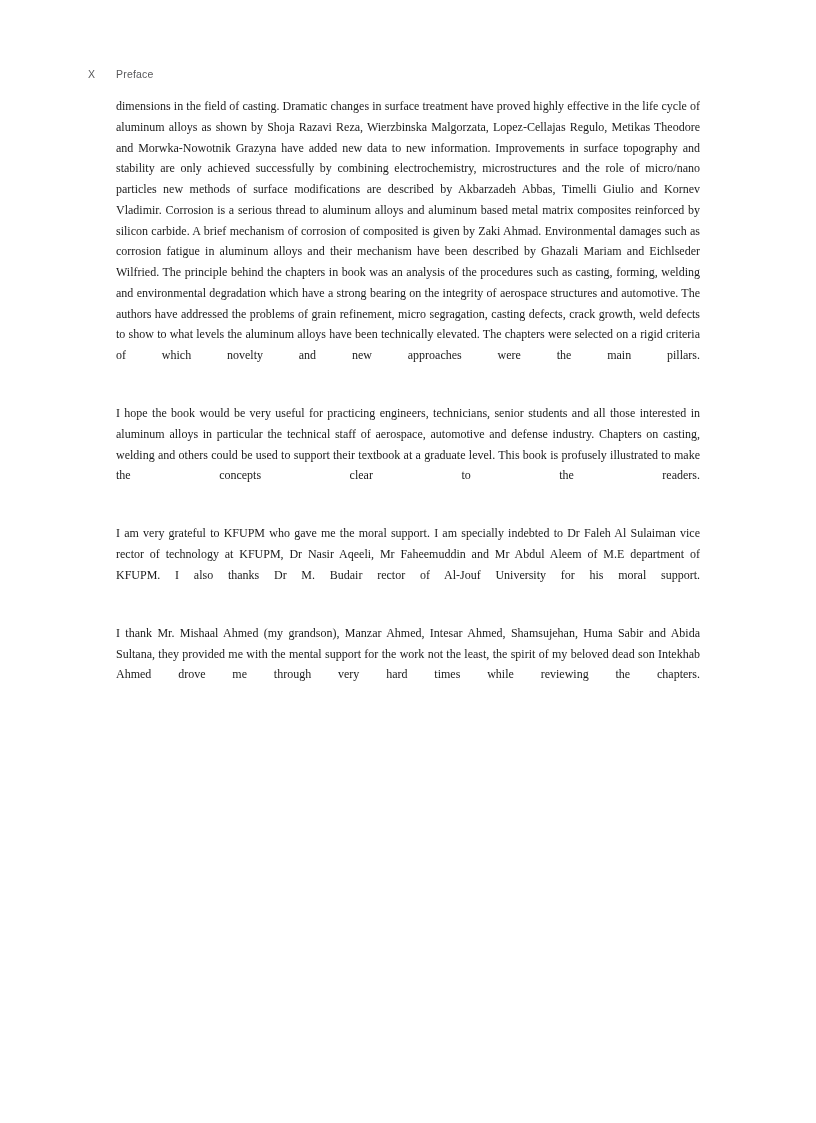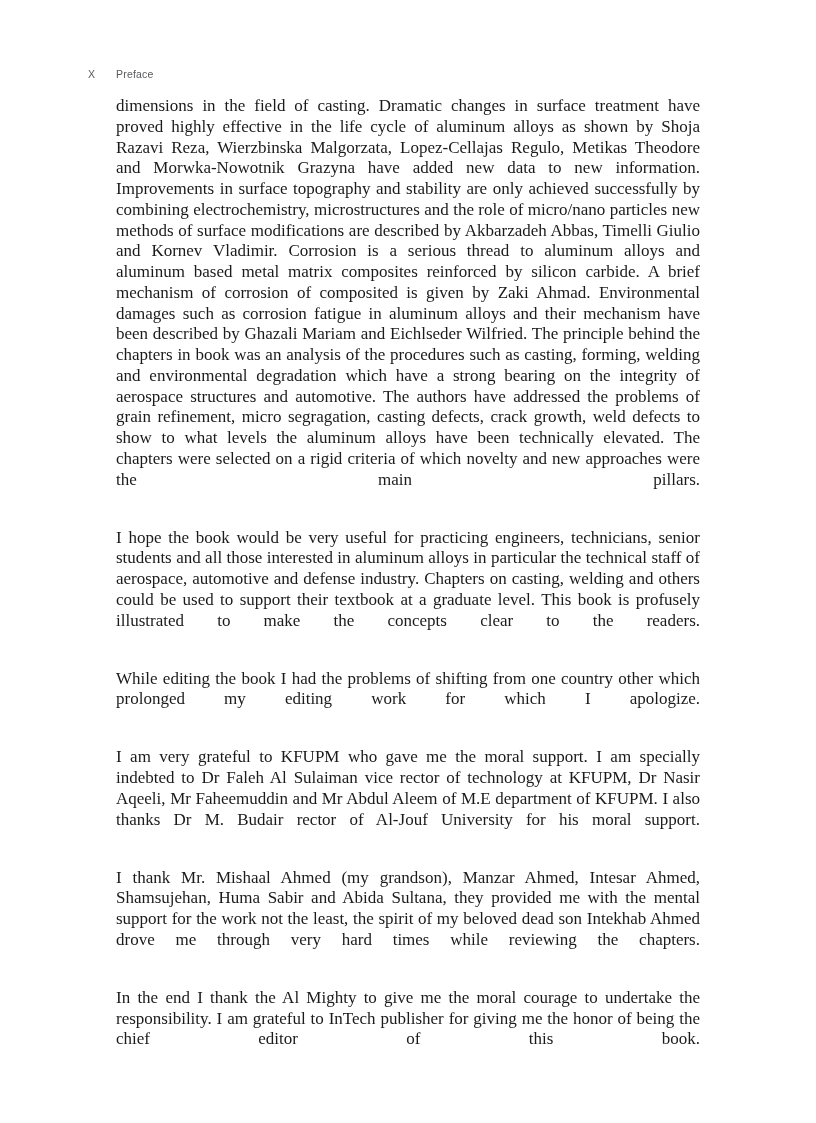--- a/index.html
+++ b/index.html
@@ -52,21 +52,21 @@
     position: absolute;
     top: 96px;
     left: 116px;
     width: 584px;
   }
 
   p.para {
     margin: 0 0 16.5px 0;
     text-align: justify;
     text-justify: inter-word;
-    font-size: 17px;
+    font-size: 12px;
     line-height: 20.75px;
     color: #1a1a1a;
     hyphens: none;
     -webkit-hyphens: none;
     word-spacing: 0.01em;
   }
   p.para:last-child {
     margin-bottom: 0;
   }
   
@@ -82,19 +82,17 @@
 <div class="page">
 
   <div class="running-header">
     <span class="folio">X</span>
     <span class="header-title">Preface</span>
   </div>
 
   <div class="text-block">
     <p class="para">dimensions in the field of casting. Dramatic changes in surface treatment have proved highly effective in the life cycle of aluminum alloys as shown by Shoja Razavi Reza, Wierzbinska Malgorzata, Lopez-Cellajas Regulo, Metikas Theodore and Morwka-Nowotnik Grazyna have added new data to new information. Improvements in surface topography and stability are only achieved successfully by combining electrochemistry, microstructures and the role of micro/nano particles new methods of surface modifications are described by Akbarzadeh Abbas, Timelli Giulio and Kornev Vladimir. Corrosion is a serious thread to aluminum alloys and aluminum based metal matrix composites reinforced by silicon carbide. A brief mechanism of corrosion of composited is given by Zaki Ahmad. Environmental damages such as corrosion fatigue in aluminum alloys and their mechanism have been described by Ghazali Mariam and Eichlseder Wilfried. The principle behind the chapters in book was an analysis of the procedures such as casting, forming, welding and environmental degradation which have a strong bearing on the integrity of aerospace structures and automotive. The authors have addressed the problems of grain refinement, micro segragation, casting defects, crack growth, weld defects to show to what levels the aluminum alloys have been technically elevated. The chapters were selected on a rigid criteria of which novelty and new approaches were the main pillars.</p>
     <p class="para">I hope the book would be very useful for practicing engineers, technicians, senior students and all those interested in aluminum alloys in particular the technical staff of aerospace, automotive and defense industry. Chapters on casting, welding and others could be used to support their textbook at a graduate level. This book is profusely illustrated to make the concepts clear to the readers.</p>
-    <p class="para">While editing the book I had the problems of shifting from one country other which prolonged my editing work for which I apologize.</p>
     <p class="para">I am very grateful to KFUPM who gave me the moral support. I am specially indebted to Dr Faleh Al Sulaiman vice rector of technology at KFUPM, Dr Nasir Aqeeli, Mr Faheemuddin and Mr Abdul Aleem of M.E department of KFUPM. I also thanks Dr M. Budair rector of Al-Jouf University for his moral support.</p>
     <p class="para">I thank Mr. Mishaal Ahmed (my grandson), Manzar Ahmed, Intesar Ahmed, Shamsujehan, Huma Sabir and Abida Sultana, they provided me with the mental support for the work not the least, the spirit of my beloved dead son Intekhab Ahmed drove me through very hard times while reviewing the chapters.</p>
-    <p class="para">In the end I thank the Al Mighty to give me the moral courage to undertake the responsibility. I am grateful to InTech publisher for giving me the honor of being the chief editor of this book.</p>
   </div>
 
 </div>
 
 </body></html>

